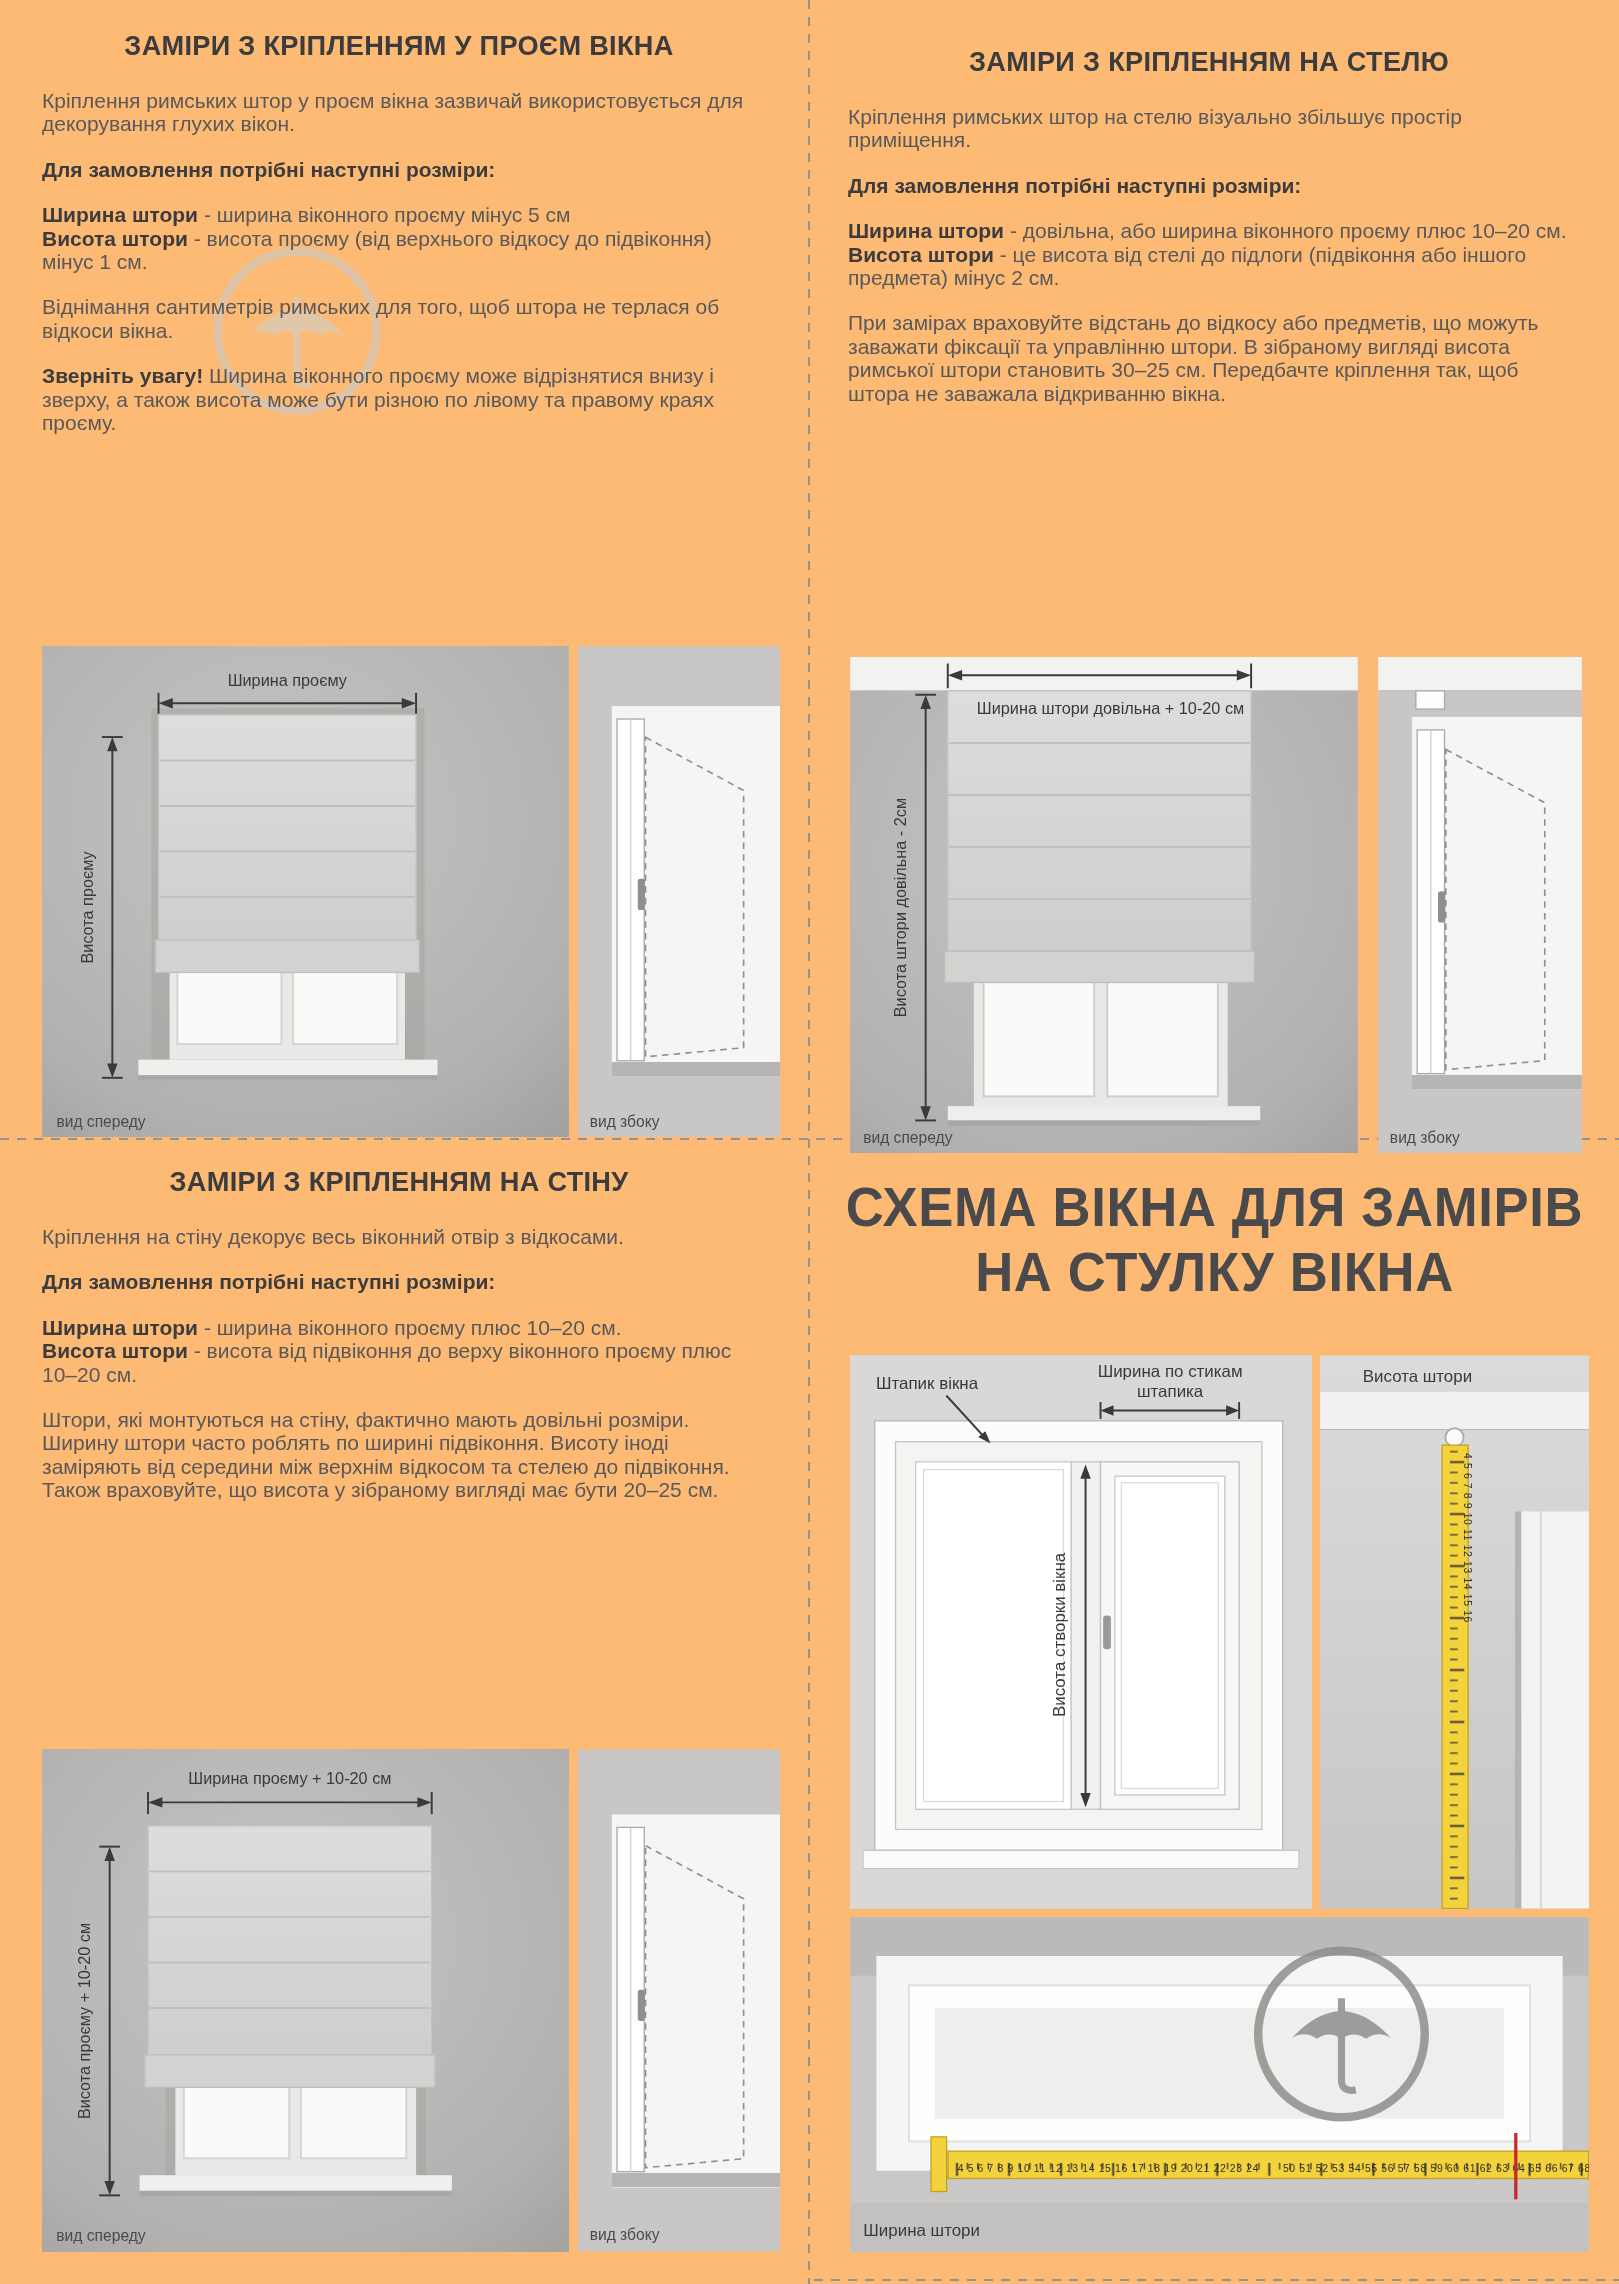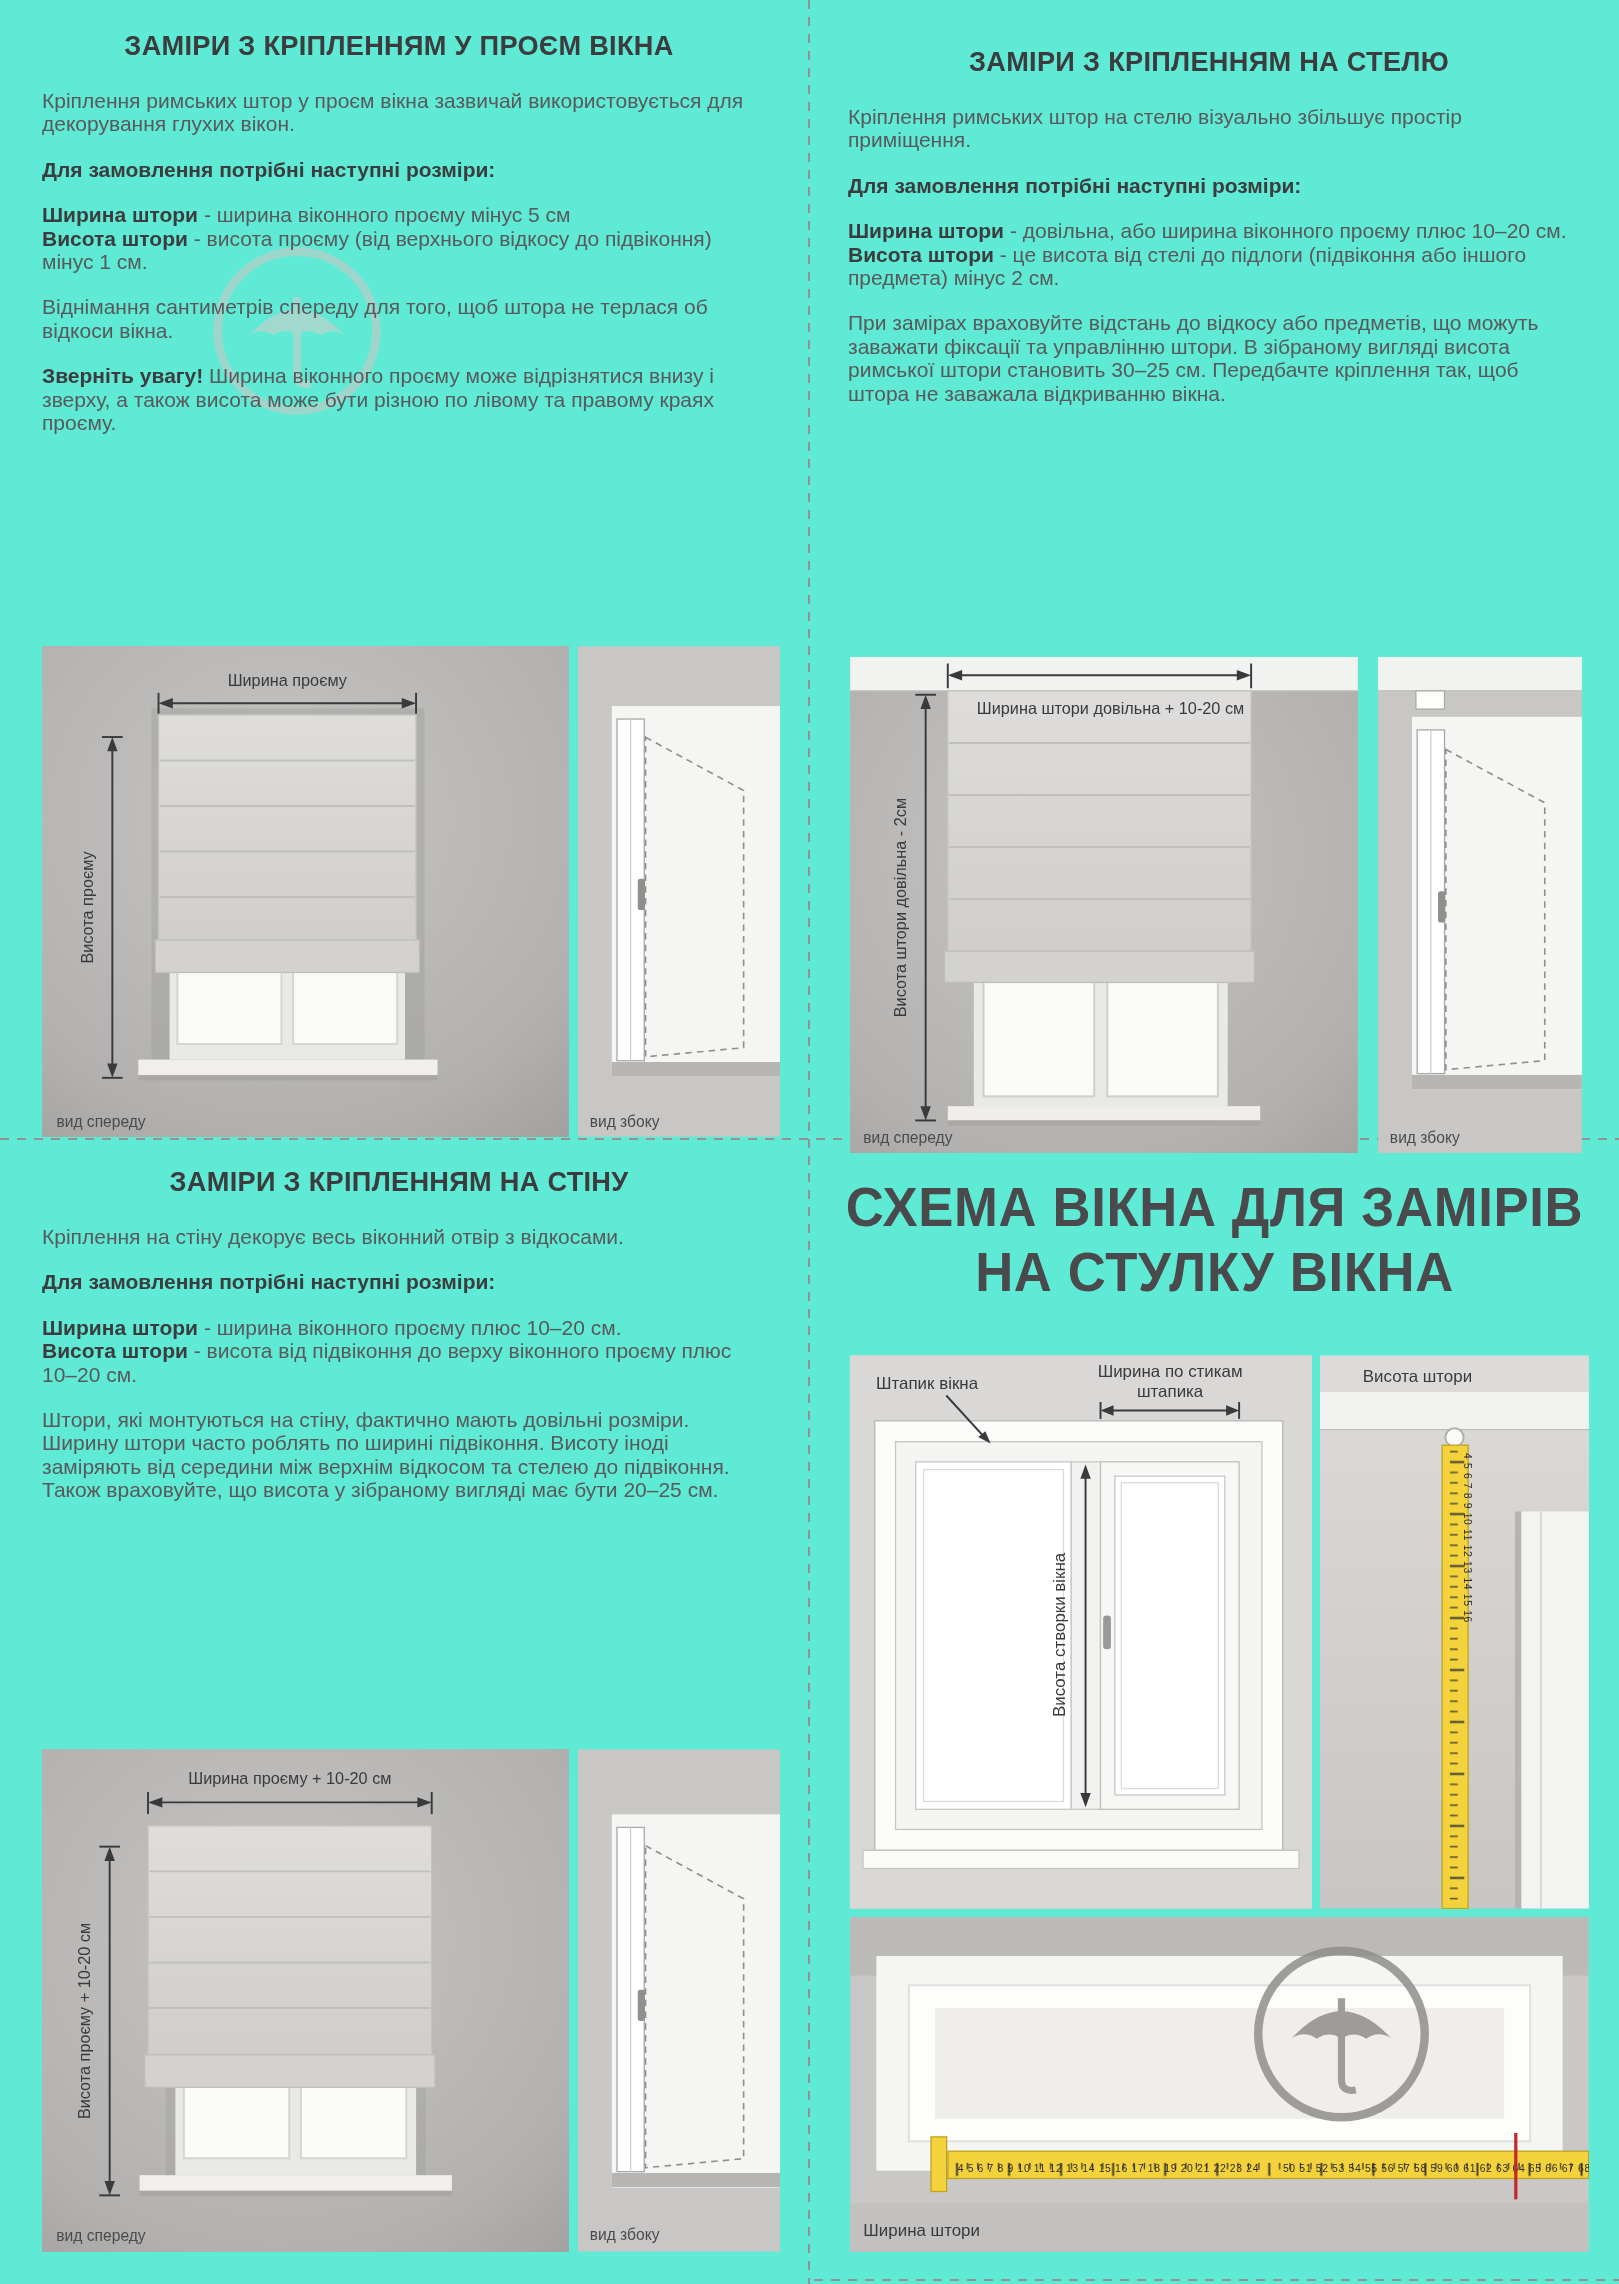--- a/index.html
+++ b/index.html
@@ -1,18 +1,18 @@
 <!DOCTYPE html>
 <html style="font-size:10.4px"><head>
 <meta charset="utf-8">
 <style>
   *{margin:0;padding:0;box-sizing:border-box;}
   html,body{background:#ffffff;}
   body{font-family:"Liberation Sans","DejaVu Sans",sans-serif;}
-  .page{position:relative;width:1619px;height:2284px;background:#5eead4;overflow:hidden;}
+  .page{position:relative;width:1619px;height:2284px;background:#fdba74;overflow:hidden;}
   .divider-v{position:absolute;left:808px;top:0;width:2px;height:2284px;
     background:repeating-linear-gradient(180deg,#939393 0 9px,transparent 9px 17px);}
   .divider-h{position:absolute;left:0;top:1138px;width:1619px;height:2px;
     background:repeating-linear-gradient(90deg,#939393 0 9px,transparent 9px 17px);}
   .divider-b{position:absolute;left:814px;top:2279px;width:806px;height:2px;
     background:repeating-linear-gradient(90deg,#939393 0 9px,transparent 9px 17px);}
   .quad{position:absolute;z-index:1;}
   .q-tl{left:0;top:0;width:808px;height:1138px;padding:30px 52px 0 42px;}
   .q-tr{left:810px;top:16px;width:809px;height:1138px;padding:30px 49px 0 38px;}
   .q-bl{left:0;top:1140px;width:808px;height:1144px;padding:26px 52px 0 42px;}
@@ -61,21 +61,21 @@
   <section class="quad q-tl">
     <h2 class="sec-title">ЗАМІРИ З КРІПЛЕННЯМ У ПРОЄМ ВІКНА</h2>
     <p class="txt">Кріплення римських штор у проєм вікна зазвичай використовується для декорування глухих вікон.</p>
     <p class="txt bold">Для замовлення потрібні наступні розміри:</p>
     <p class="txt">
       <b>Ширина штори</b>
       <span>- ширина віконного проєму мінус 5 см</span><br>
       <b>Висота штори</b>
       <span>- висота проєму (від верхнього відкосу до підвіконня) мінус 1 см.</span>
     </p>
-    <p class="txt">Віднімання сантиметрів спереду для того, щоб штора не терлася об відкоси вікна.</p>
+    <p class="txt">Віднімання сантиметрів римських для того, щоб штора не терлася об відкоси вікна.</p>
     <p class="txt">
       <b>Зверніть увагу!</b>
       <span>Ширина віконного проєму може відрізнятися внизу і зверху, а також висота може бути різною по лівому та правому краях проєму.</span>
     </p>
 
     <svg class="img front" viewBox="0 0 810 755">
       <defs>
         <radialGradient id="gA" cx="45%" cy="35%" r="90%">
           <stop offset="0" stop-color="#c6c5c3"></stop>
             <stop offset="0.7" stop-color="#b2b1af"></stop>

